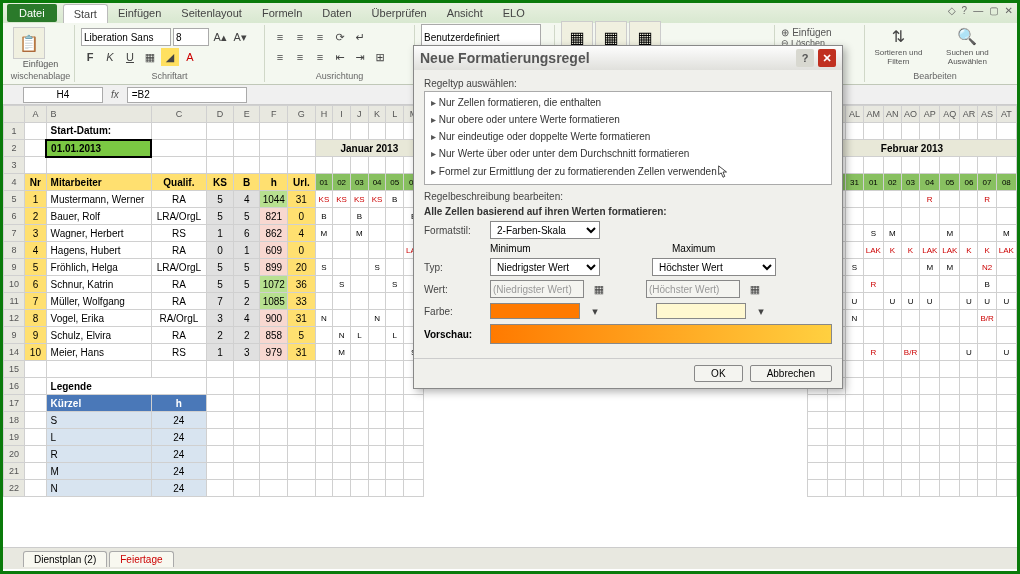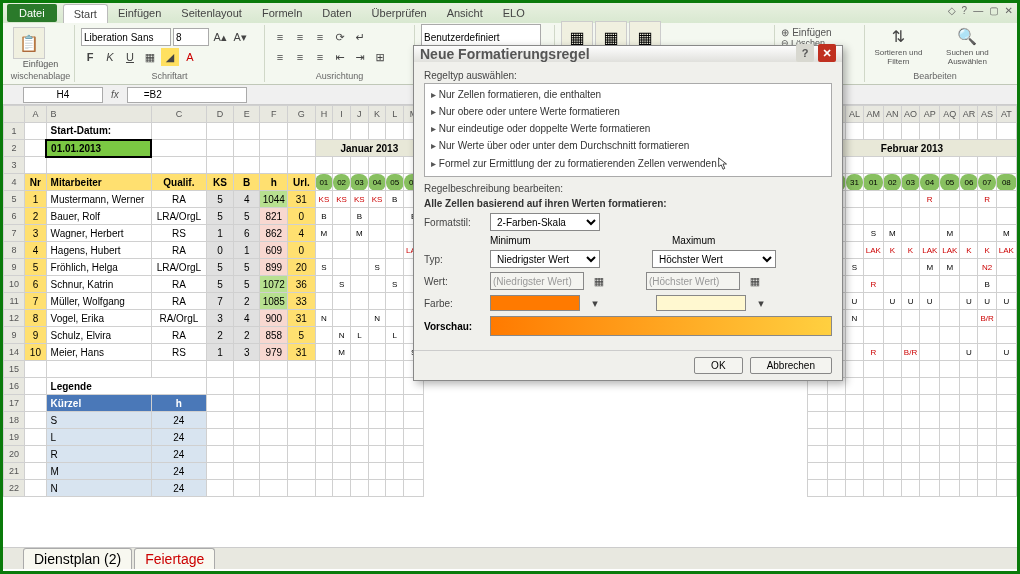--- a/index.html
+++ b/index.html
@@ -22,54 +22,54 @@
 .ricon { width: 18px; height: 18px; display: inline-flex; align-items: center; justify-content: center; font-size: 11px; color: #444; border: 1px solid transparent; }
 .font-sel { width: 90px; height: 18px; font-size: 10px; border: 1px solid #aaa; padding: 0 2px; }
 .size-sel { width: 36px; height: 18px; font-size: 10px; border: 1px solid #aaa; padding: 0 2px; }
 .fmt-sel { width: 120px; height: 26px; font-size: 10px; border: 1px solid #aaa; padding: 0 2px; }
 .bigicon { width: 32px; height: 32px; background: #f0f0e0; border: 1px solid #ccc; display: inline-flex; align-items: center; justify-content: center; font-size: 16px; }
 
 
 .fbar { height: 20px; background: #f0f0f0; border-bottom: 1px solid #ccc; display: flex; align-items: center; padding: 0 20px; gap: 8px; }
 .namebox { width: 80px; height: 16px; border: 1px solid #aaa; background: #fff; font-size: 10px; padding: 0 4px; text-align: center; }
 .fx { font-style: italic; font-size: 10px; color: #555; }
-.formula { width: 120px; height: 16px; border: 1px solid #aaa; background: #fff; font-size: 10px; padding: 0 16px; }
+.formula { width: 120px; height: 16px; border: 1px solid #aaa; background: #fff; font-size: 10px; padding: 0 4px; }
 
 
 .sheet { height: 442px; overflow: hidden; position: relative; background: #fff; }
 table.grid { border-collapse: collapse; font-size: 10px; }
 table.grid th, table.grid td { border: 1px solid #d0d0d0; padding: 0 2px; height: 17px; text-align: center; background: #fff; }
 table.grid th { background: #e8e8e0; color: #555; font-weight: normal; font-size: 9px; }
 table.grid .rowh { background: #e8e8e0; width: 22px; color: #555; font-size: 9px; }
 .col-A { width: 22px; }
 .col-B { width: 110px; text-align: left !important; padding-left: 4px !important; }
 .col-C { width: 56px; }
 .col-D, .col-E, .col-F, .col-G { width: 28px; }
 .col-day { width: 18px; font-size: 8px; }
 .col-dayR { width: 18px; font-size: 8px; }
 .hdr-bold { font-weight: bold; }
 .start-date { background: #7bc843 !important; font-weight: bold; border: 2px solid #000 !important; }
 .yel { background: #ffe070 !important; }
 .grn { background: #b8e090 !important; }
-.grnD { background: #88c060 !important; border-radius: 8px; }
+.grnD { background: #88c060 !important; }
 .grey { background: #e0e0e0 !important; }
 .pink { background: #f8d8d0 !important; }
 .red { color: #c00 !important; }
 .month-hdr { background: #e8e8d8 !important; font-weight: bold; }
 .legend-hdr { background: #4a78b8 !important; color: #fff; font-weight: bold; }
 .legend-cell { background: #d8e4f0 !important; }
 
 
-.tabs { height: 22px; background: #e8e8e0; border-top: 1px solid #ccc; display: flex; align-items: center; padding: 0 20px; gap: 2px; font-size: 14px; }
+.tabs { height: 22px; background: #e8e8e0; border-top: 1px solid #ccc; display: flex; align-items: center; padding: 0 20px; gap: 2px; font-size: 10px; }
 .stab { padding: 2px 10px; border: 1px solid #aaa; border-bottom: none; background: #f8f8f0; border-radius: 3px 3px 0 0; }
 .stab.red { color: #c00; }
 
 
 .dialog { position: absolute; left: 410px; top: 42px; width: 430px; background: #f0f0ec; border: 1px solid #888; box-shadow: 3px 3px 8px rgba(0,0,0,.3); z-index: 10; }
-.dlg-title { background: linear-gradient(#fdfdfd,#e0e0dc); height: 16px; display: flex; align-items: flex-end; padding: 0 6px; font-size: 14px; font-weight: bold; color: #555; }
+.dlg-title { background: linear-gradient(#fdfdfd,#e0e0dc); height: 24px; display: flex; align-items: center; padding: 0 6px; font-size: 14px; font-weight: bold; color: #555; }
 .dlg-title .sp { flex: 1; }
 .dlg-close { width: 18px; height: 18px; background: #c03020; color: #fff; display: inline-flex; align-items: center; justify-content: center; border-radius: 2px; margin-left: 4px; font-size: 11px; }
 .dlg-help { width: 18px; height: 18px; background: #d8d8d0; color: #555; display: inline-flex; align-items: center; justify-content: center; border-radius: 2px; font-size: 11px; }
 .dlg-body { padding: 6px 10px 10px; font-size: 10px; }
 .dlg-label { color: #444; margin: 2px 0; }
 .rule-list { border: 1px solid #aaa; background: #fff; padding: 2px; margin-bottom: 6px; }
 .rule-item { padding: 3px 4px; color: #333; }
 .rule-item::before { content: "▸ "; color: #555; }
 .cursor { display: inline-block; width: 12px; height: 14px; vertical-align: middle; }
 .dlg-sec { margin-top: 4px; }

